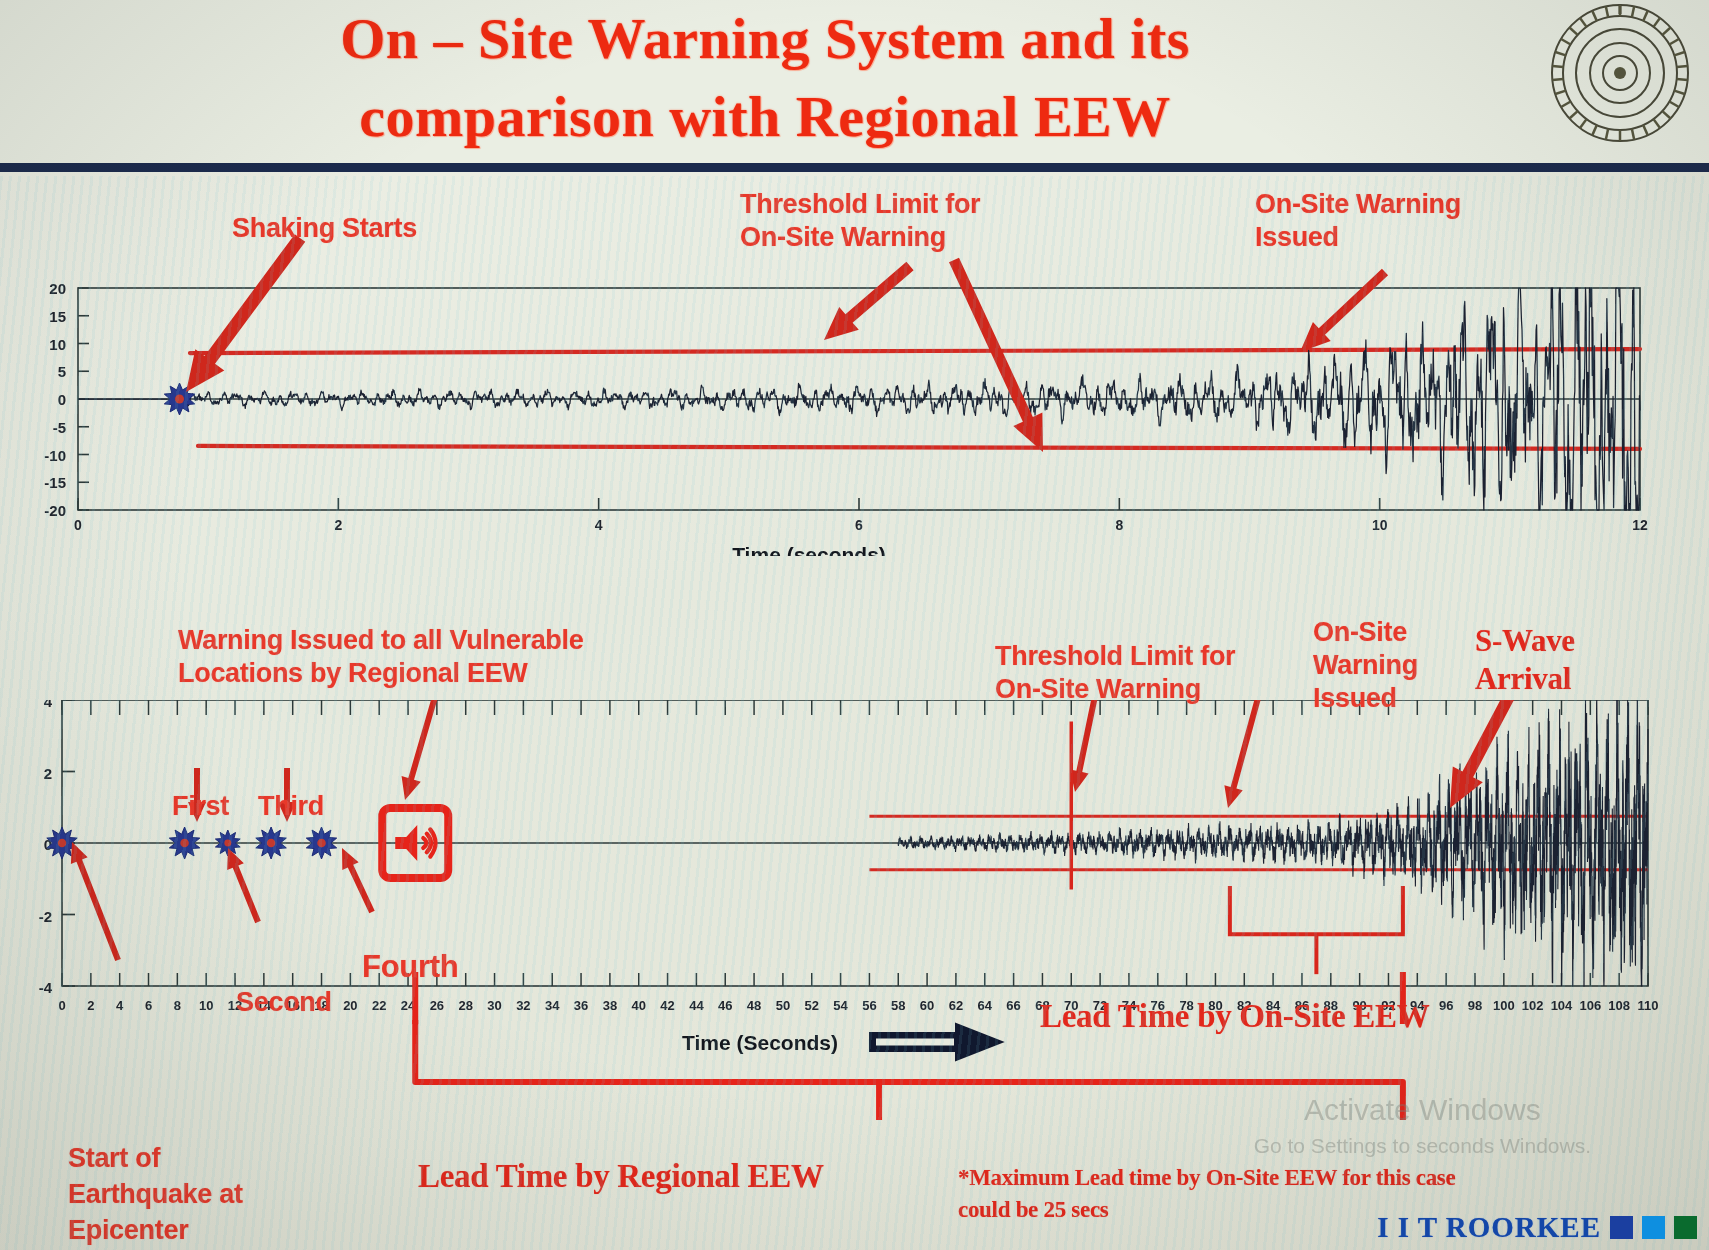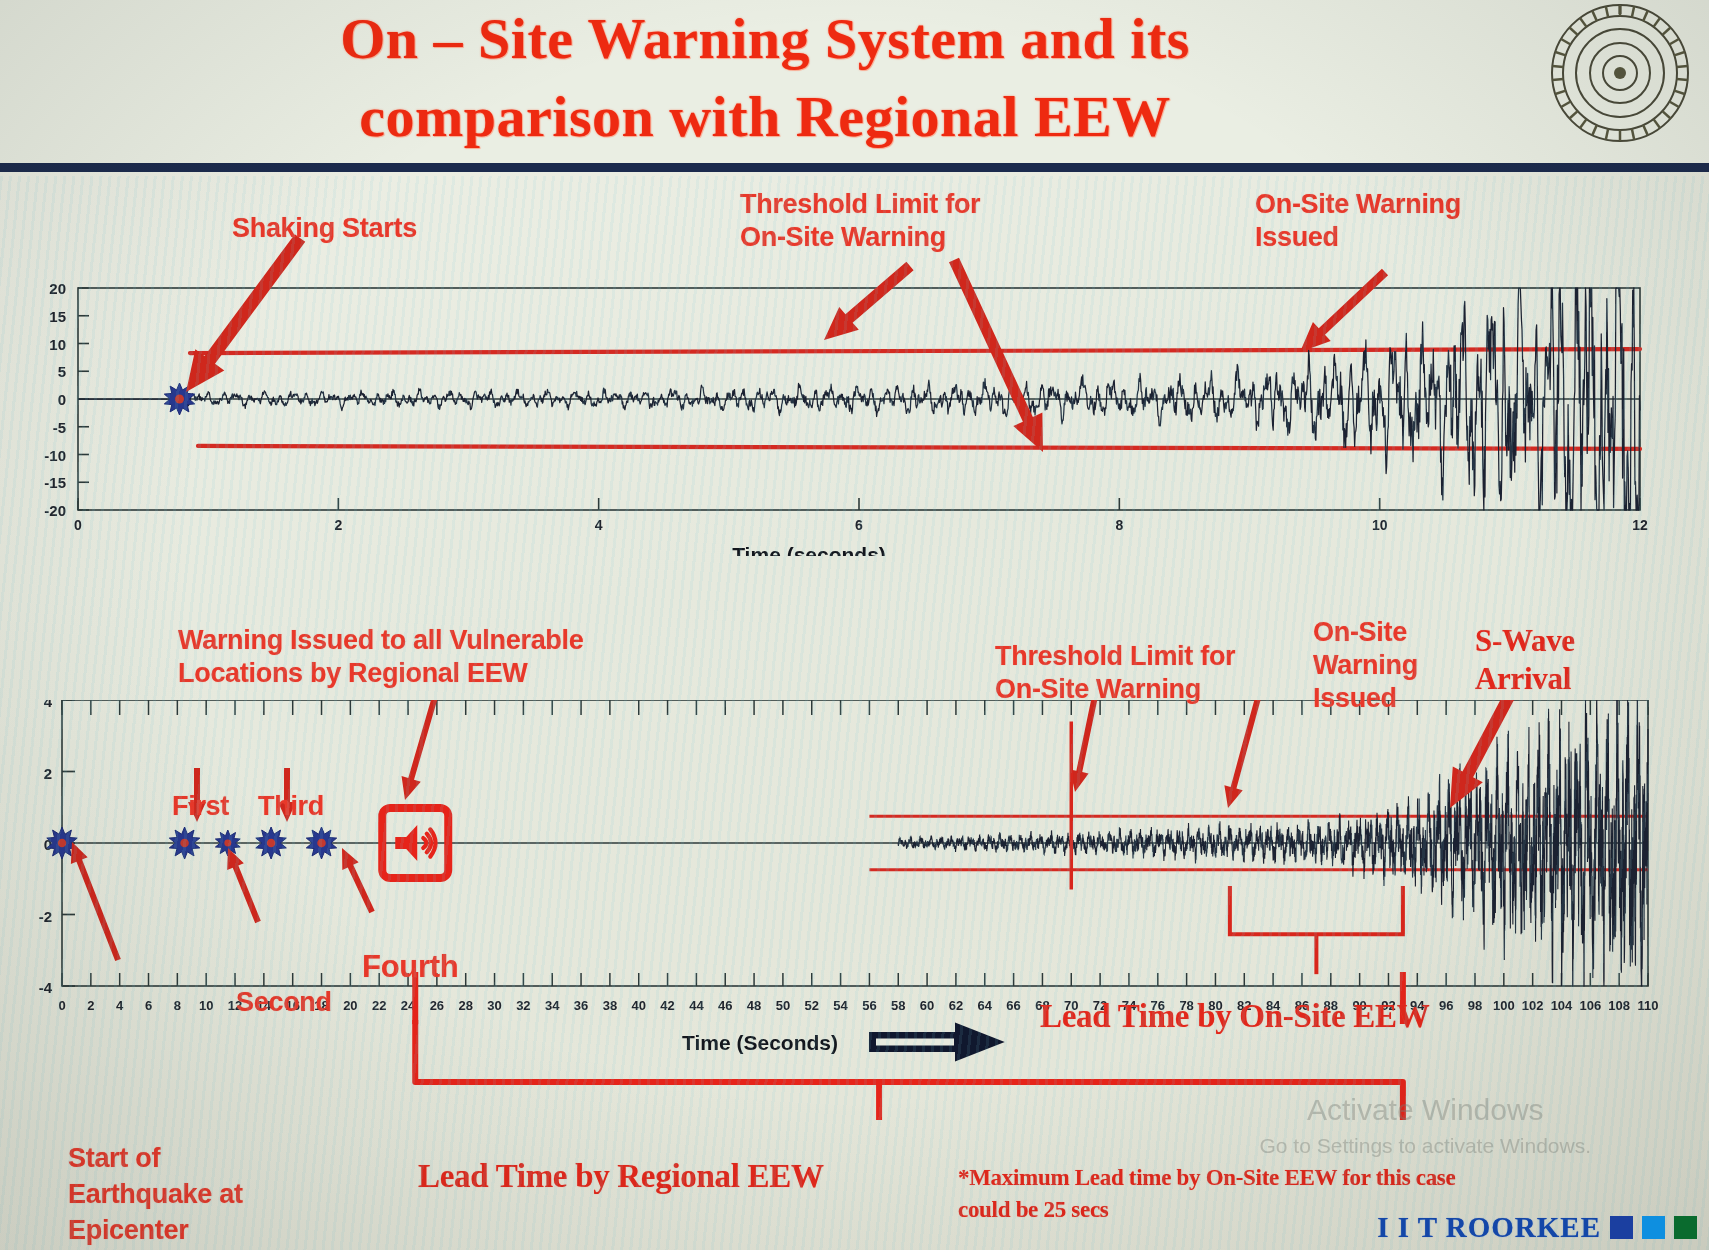--- a/index.html
+++ b/index.html
@@ -487,21 +487,21 @@
   <div class="anno serif" style="left:1040px;top:1000px;width:520px;font-size:33px;">Lead Time by On-Site EEW</div>
   <div class="anno serif" style="left:418px;top:1160px;width:520px;font-size:33px;">Lead Time by Regional EEW</div>
   <div class="anno serif" style="left:958px;top:1162px;width:560px;font-size:23px;line-height:32px;font-weight:bold;">*Maximum Lead time by On-Site EEW for this case
 could be 25 secs</div>
 
   <div id="moire"></div>
   <div id="vignette"></div>
 
   <div id="watermark">
     <div>Activate Windows</div>
-    <div class="w2">Go to Settings to activate Windows.</div>
+    <div class="w2">Go to Settings to seconds Windows.</div>
   </div>
 
   <div id="footer-brand">
     <span class="txt">I I T ROORKEE</span>
     <span class="sq" id="sq0" style="background: rgb(27, 63, 160);"></span>
     <span class="sq" id="sq1" style="background: rgb(14, 143, 224);"></span>
     <span class="sq" id="sq2" style="background: rgb(10, 107, 46);"></span>
   </div>
 </div>
 

